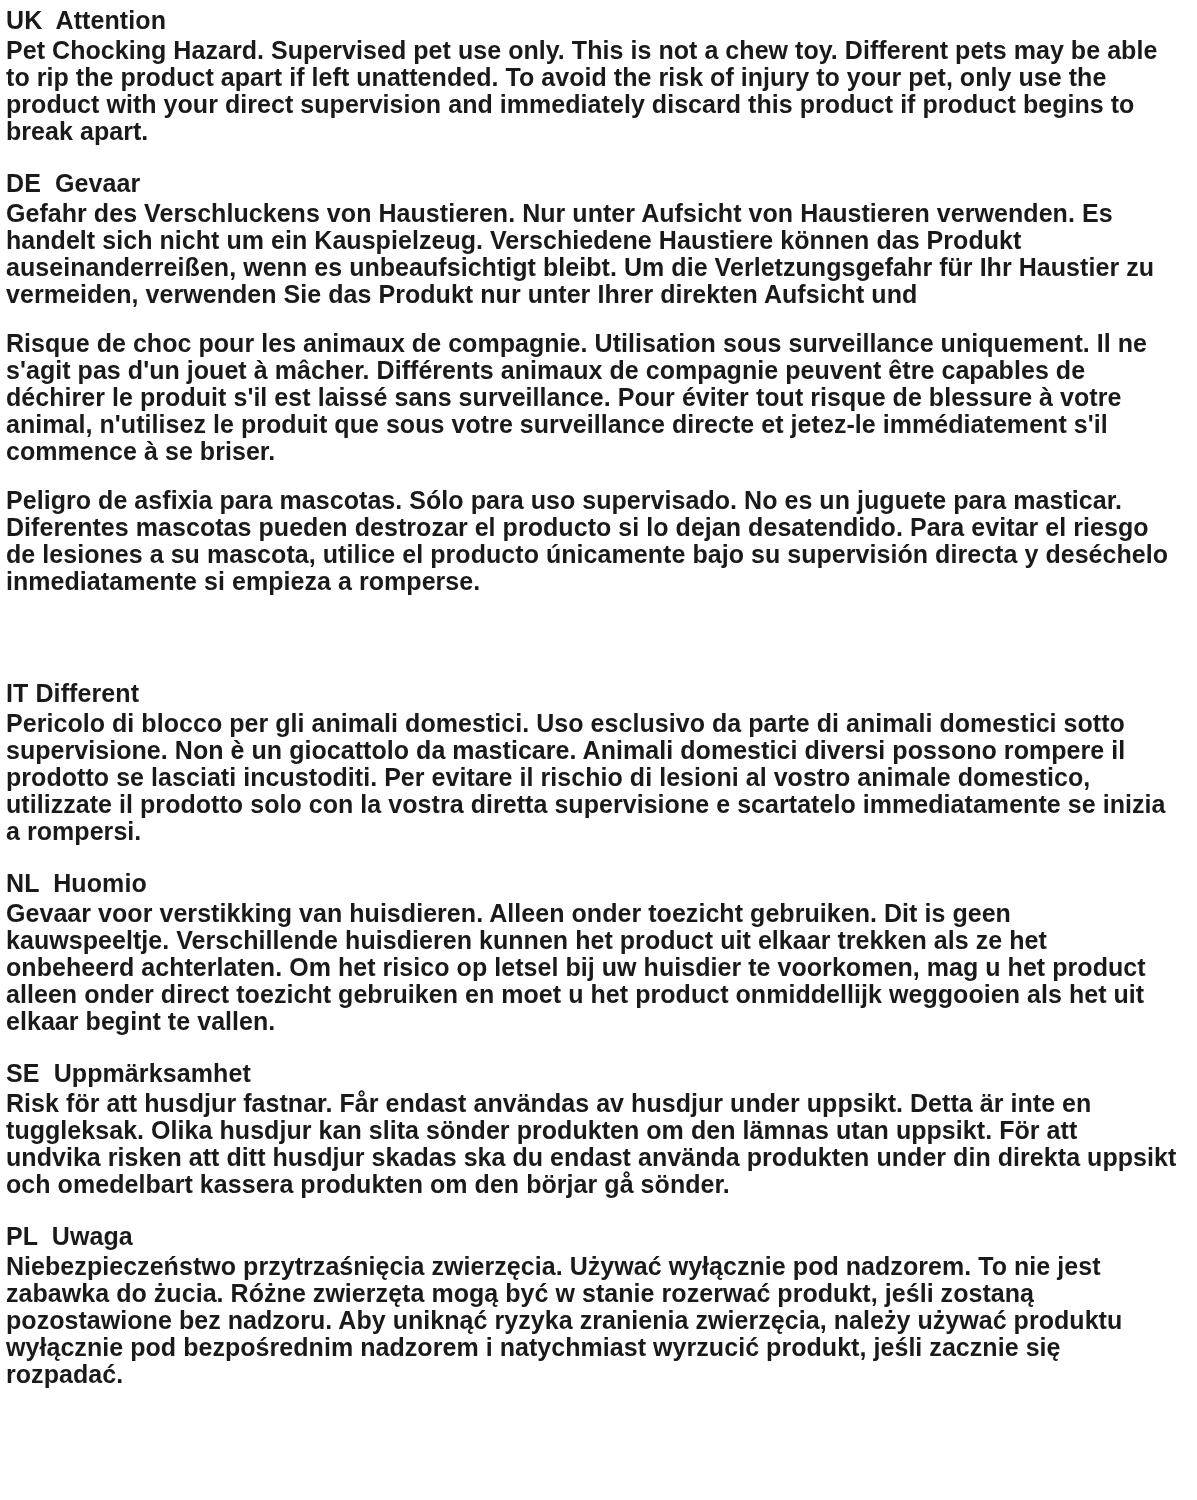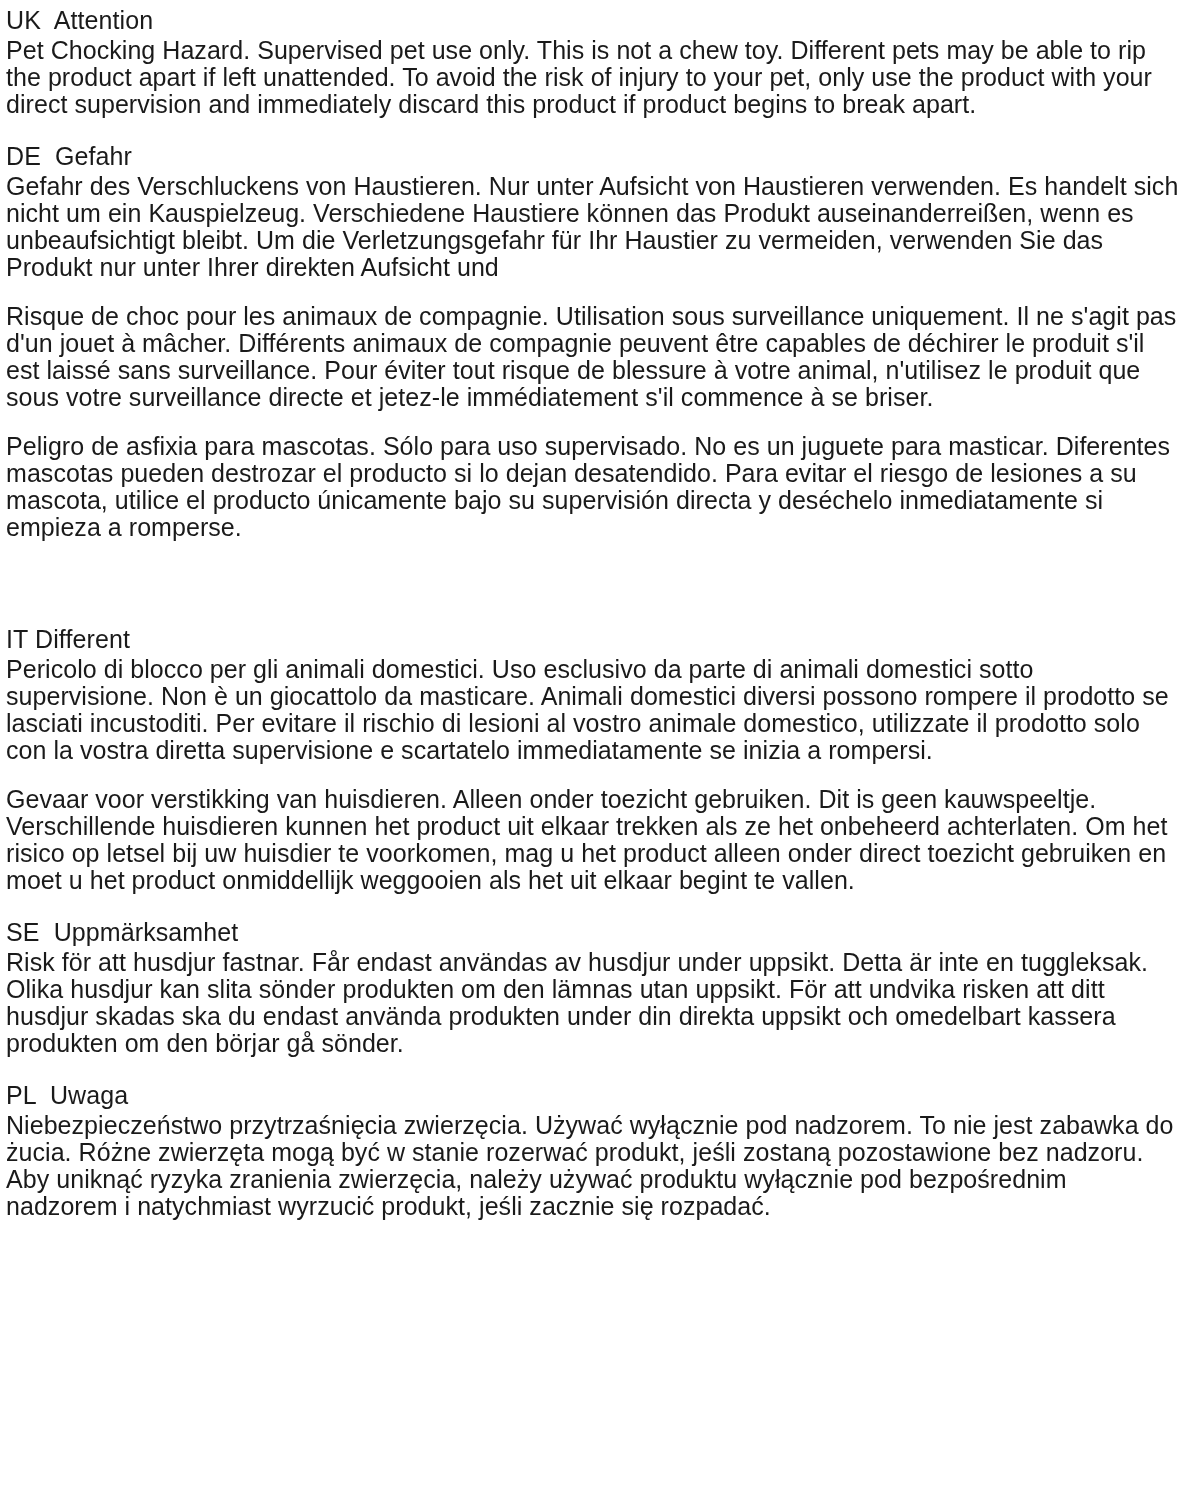--- a/index.html
+++ b/index.html
@@ -13,20 +13,21 @@
     font-family: "Liberation Sans", sans-serif;
     color: #1a1a1a;
   }
   .page {
     box-sizing: border-box;
     width: 1197px;
     padding: 4px 18px 10px 6px;
   }
   .section {
     margin: 0 0 22px 0;
+    font-weight: bold;
   }
   .section.gap-large {
     margin-bottom: 82px;
   }
   .sec-title {
     font-size: 25px;
     line-height: 33px;
     letter-spacing: 0.1px;
     white-space: pre;
   }
@@ -40,38 +41,39 @@
 <body>
 
 <div class="page">
 
   <div class="section">
     <div class="sec-title">UK  Attention</div>
     <div class="sec-body">Pet Chocking Hazard. Supervised pet use only. This is not a chew toy.  Different pets may be able to rip the product apart if left unattended. To avoid the risk of injury to your pet, only use the product with your direct supervision and immediately discard this product if product begins to break apart.</div>
   </div>
 
   <div class="section">
-    <div class="sec-title">DE  Gefahr</div>
+    <div class="sec-title">DE  Gevaar</div>
     <div class="sec-body">Gefahr des Verschluckens von Haustieren. Nur unter Aufsicht von Haustieren verwenden. Es handelt sich nicht um ein Kauspielzeug.  Verschiedene Haustiere können das Produkt auseinanderreißen, wenn es unbeaufsichtigt bleibt. Um die Verletzungsgefahr für Ihr Haustier zu vermeiden, verwenden Sie das Produkt nur unter Ihrer direkten Aufsicht und</div>
   </div>
 
   <div class="section">
     <div class="sec-body">Risque de choc pour les animaux de compagnie. Utilisation sous surveillance uniquement. Il ne s'agit pas d'un jouet à mâcher.  Différents animaux de compagnie peuvent être capables de déchirer le produit s'il est laissé sans surveillance. Pour éviter tout risque de blessure à votre animal, n'utilisez le produit que sous votre surveillance directe et jetez-le immédiatement s'il commence à se briser.</div>
   </div>
 
   <div class="section gap-large">
     <div class="sec-body">Peligro de asfixia para mascotas. Sólo para uso supervisado. No es un juguete para masticar.  Diferentes mascotas pueden destrozar el producto si lo dejan desatendido. Para evitar el riesgo de lesiones a su mascota, utilice el producto únicamente bajo su supervisión directa y deséchelo inmediatamente si empieza a romperse.</div>
   </div>
 
   <div class="section">
     <div class="sec-title">IT Different</div>
     <div class="sec-body">Pericolo di blocco per gli animali domestici. Uso esclusivo da parte di animali domestici sotto supervisione. Non è un giocattolo da masticare.  Animali domestici diversi possono rompere il prodotto se lasciati incustoditi. Per evitare il rischio di lesioni al vostro animale domestico, utilizzate il prodotto solo con la vostra diretta supervisione e scartatelo immediatamente se inizia a rompersi.</div>
   </div>
 
   <div class="section">
+    <div class="sec-title">NL  Huomio</div>
     <div class="sec-body">Gevaar voor verstikking van huisdieren. Alleen onder toezicht gebruiken. Dit is geen kauwspeeltje.  Verschillende huisdieren kunnen het product uit elkaar trekken als ze het onbeheerd achterlaten. Om het risico op letsel bij uw huisdier te voorkomen, mag u het product alleen onder direct toezicht gebruiken en moet u het product onmiddellijk weggooien als het uit elkaar begint te vallen.</div>
   </div>
 
   <div class="section">
     <div class="sec-title">SE  Uppmärksamhet</div>
     <div class="sec-body">Risk för att husdjur fastnar. Får endast användas av husdjur under uppsikt. Detta är inte en tuggleksak.  Olika husdjur kan slita sönder produkten om den lämnas utan uppsikt. För att undvika risken att ditt husdjur skadas ska du endast använda produkten under din direkta uppsikt och omedelbart kassera produkten om den börjar gå sönder.</div>
   </div>
 
   <div class="section">
     <div class="sec-title">PL  Uwaga</div>

